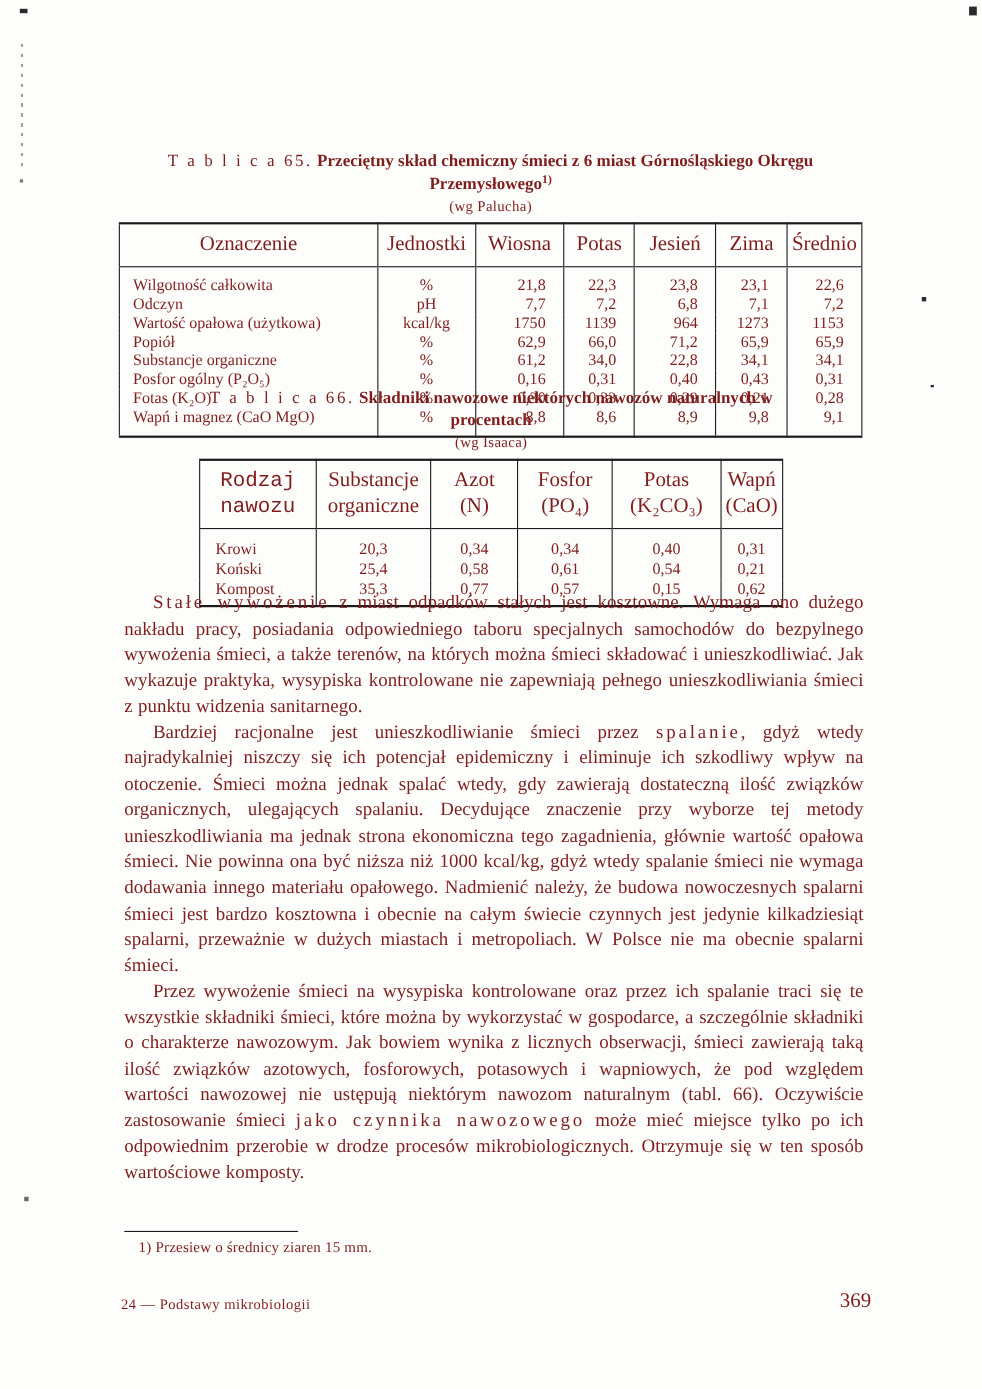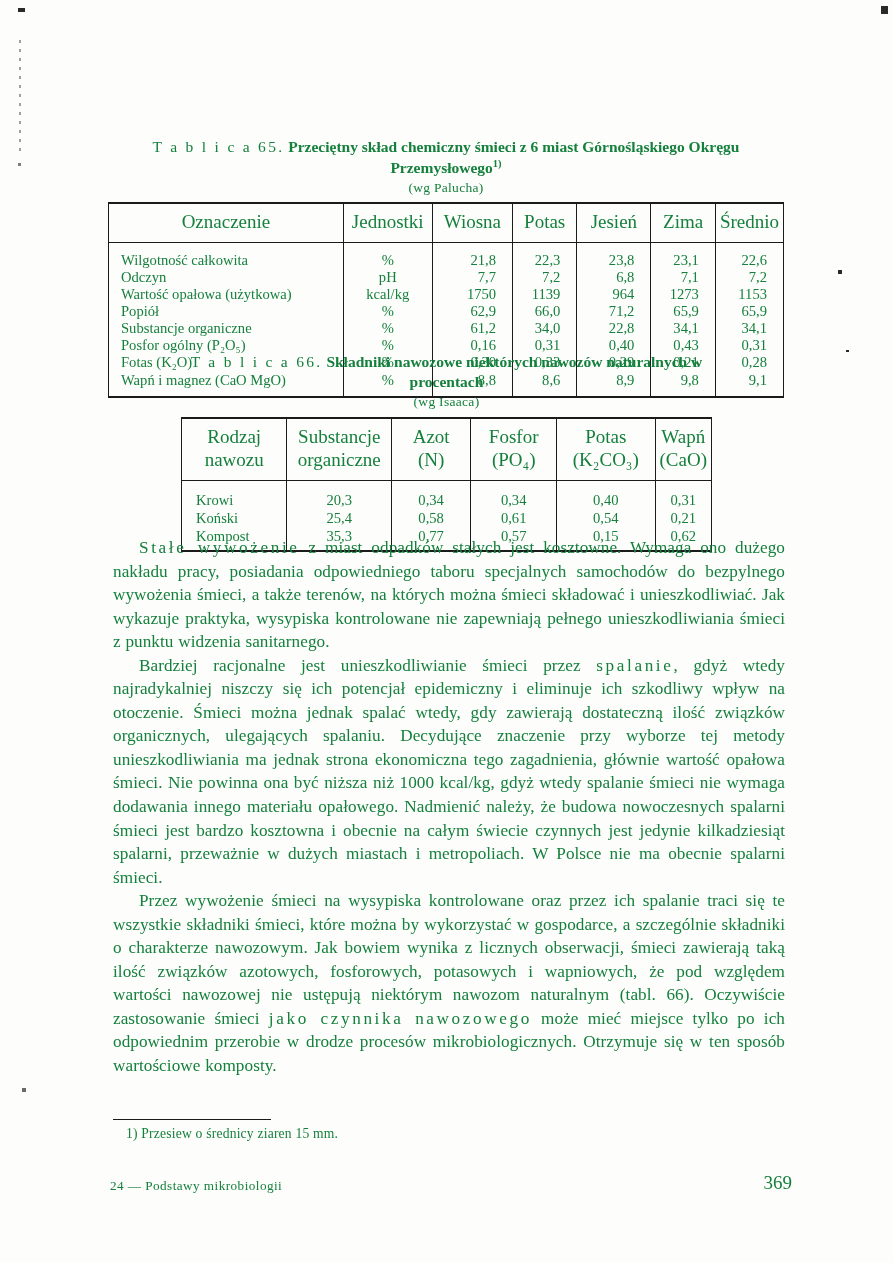--- a/index.html
+++ b/index.html
@@ -6,21 +6,21 @@
     margin: 0;
     padding: 0;
     background: #ffffff;
   }
   .page {
     position: relative;
     width: 893px;
     height: 1263px;
     background: #fdfdfb;
     font-family: "Liberation Serif", "DejaVu Serif", serif;
-    color: #15803d;
+    color: #7f1d1d;
     overflow: hidden;
   }
 
   
   .speck { position: absolute; background: #2a2a2a; }
   .margin-ticks {
     position: absolute;
     left: 19px; top: 40px;
     width: 2px; height: 115px;
     background: repeating-linear-gradient(
@@ -269,21 +269,21 @@
   <div id="tbl66">
     <div class="caption" style="margin-top:-52px;">
       <span class="lsp">T a b l i c a  66.</span>
       <span>Składniki nawozowe niektórych nawozów naturalnych w procentach</span>
       <span class="src">(wg  Isaaca)</span>
     </div>
 
     <table class="t-outer" style="margin-top:7px;width:100%;">
       <thead>
         <tr class="hdr-row">
-          <th style="width:100px;">
+          <th style="width:100px;font-family:Liberation Mono, monospace;">
             <span>Rodzaj</span><br>
             <span>nawozu</span>
           </th>
           <th style="width:97px;">
             <span>Substancje</span><br>
             <span>organiczne</span>
           </th>
           <th style="width:74px;">
             <span>Azot</span><br>
             <span>(N)</span>

